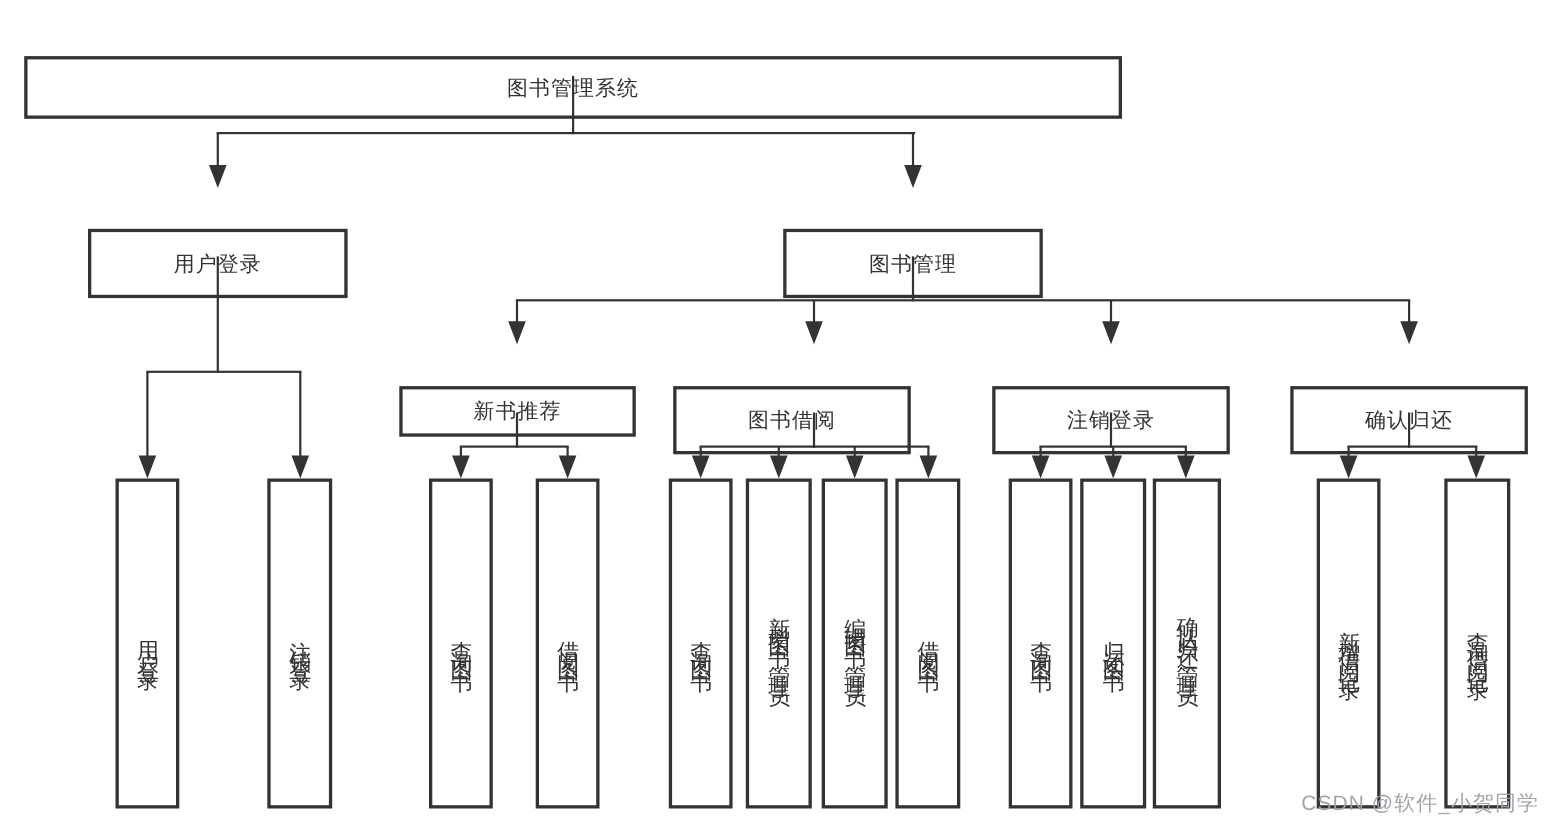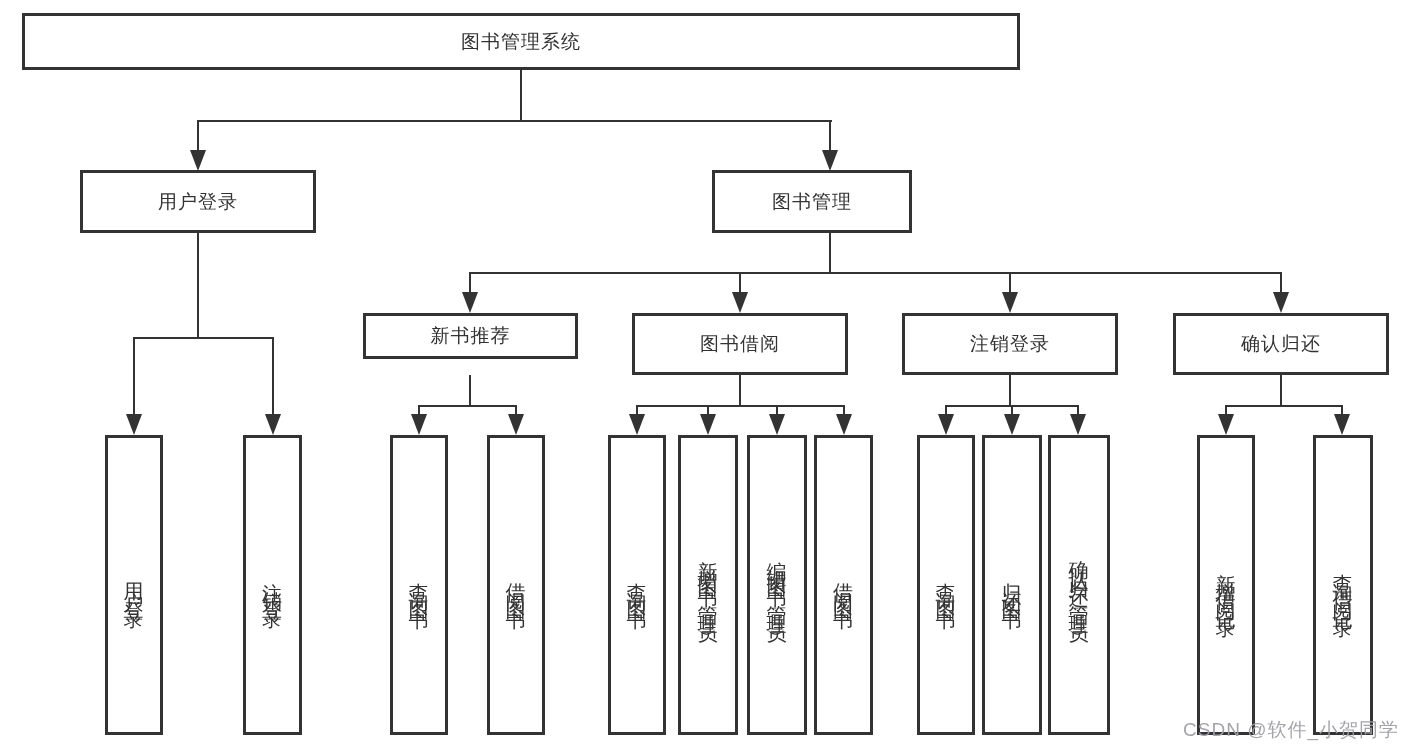--- a/index.html
+++ b/index.html
@@ -20,20 +20,21 @@
   .hbox {
     position: absolute;
     box-sizing: border-box;
     border: 3px solid #333333;
     background: #ffffff;
     display: flex;
     align-items: center;
     justify-content: center;
     font-size: 19px;
     letter-spacing: 1px;
+    margin-top: 38px;
   }
   
   .vbox {
     position: absolute;
     top: 435px;
     height: 300px;
     box-sizing: border-box;
     border: 3px solid #333333;
     background: #ffffff;
     display: flex;
@@ -102,21 +103,21 @@
       <span class="tri"></span>
     </div>
   <div class="drop" style="left:822px; top:121px; height:50px;">
       <span class="stem"></span>
       <span class="tri"></span>
     </div>
 
   <div class="hbox" style="left:80px; top:170px; width:236px; height:63px;">
     <span>用户登录</span>
   </div>
-  <div class="hbox" style="left:712px; top:170px; width:200px; height:63px;">
+  <div class="hbox" style="left:712px; top:170px; width:236px; height:63px;">
     <span>图书管理</span>
   </div>
 
   <div class="line" style="left:197px; top:233px; width:2px; height:106px;"></div>
   <div class="line" style="left:133px; top:337px; width:141px; height:2px;"></div>
   <div class="drop" style="left:126px; top:338px; height:97px;">
       <span class="stem"></span>
       <span class="tri"></span>
     </div>
   <div class="drop" style="left:265px; top:338px; height:97px;">
@@ -139,21 +140,21 @@
       <span class="tri"></span>
     </div>
   <div class="drop" style="left:1273px; top:273px; height:40px;">
       <span class="stem"></span>
       <span class="tri"></span>
     </div>
 
   <div class="hbox" style="left:363px; top:313px; width:215px; height:46px;">
     <span>新书推荐</span>
   </div>
-  <div class="hbox" style="left:632px; top:313px; width:216px; height:62px;">
+  <div class="hbox" style="left:612px; top:313px; width:216px; height:62px;">
     <span>图书借阅</span>
   </div>
   <div class="hbox" style="left:902px; top:313px; width:216px; height:62px;">
     <span>注销登录</span>
   </div>
   <div class="hbox" style="left:1173px; top:313px; width:216px; height:62px;">
     <span>确认归还</span>
   </div>
 
   <div class="line" style="left:469px; top:375px; width:2px; height:32px;"></div>

